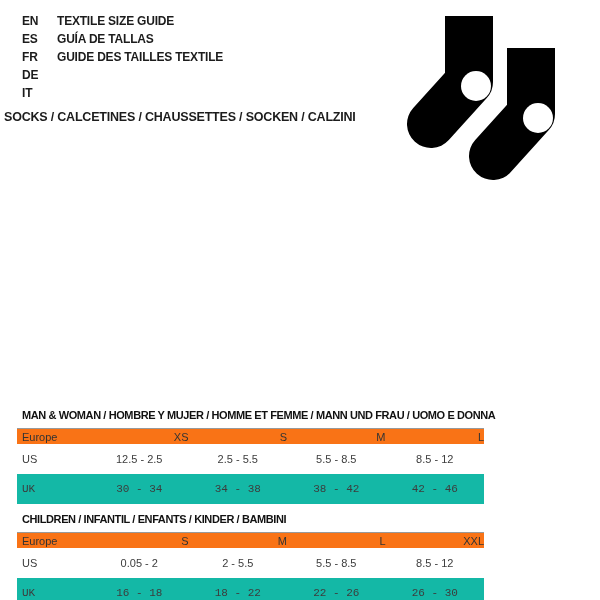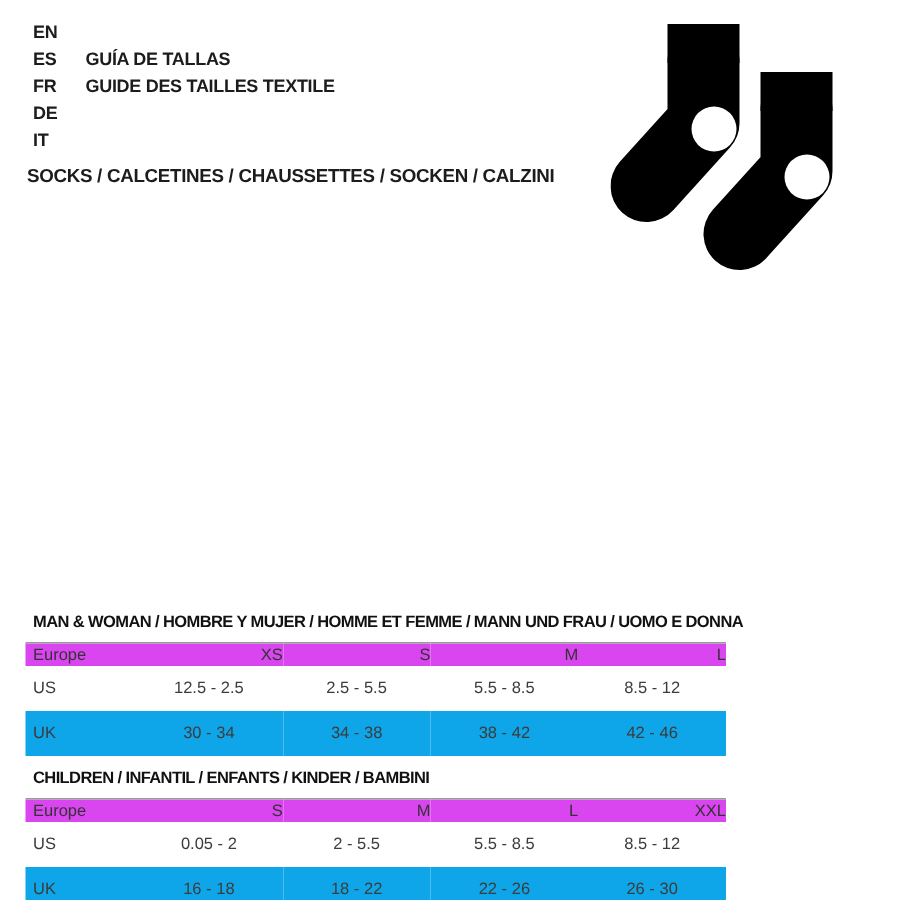--- a/index.html
+++ b/index.html
@@ -7,55 +7,56 @@
     position:relative;width:600px;height:600px;background:#ffffff;overflow:hidden;
     font-family:"Liberation Sans","DejaVu Sans",sans-serif;color:#1c1c1c;padding-left:12px;
   }
   
   .lang-block{position:absolute;left:22px;top:12px;}
   .lang-row{display:flex;height:18px;line-height:18px;}
   .lang-code{width:35px;font-weight:bold;font-size:12px;letter-spacing:-0.2px;}
   .lang-label{font-weight:bold;font-size:12px;letter-spacing:-0.2px;white-space:nowrap;}
   
   .category-heading{
-    position:absolute;left:18px;top:110px;font-size:12.5px;font-weight:bold;
+    position:absolute;left:4px;top:110px;font-size:12.5px;font-weight:bold;
     letter-spacing:-0.2px;white-space:nowrap;
   }
   
   .socks-icon{position:absolute;left:407px;top:16px;width:150px;height:166px;}
   
   .size-table-wrap{position:absolute;left:17px;width:467px;}
   .table1{top:406px;}
   .table2{top:510px;}
   .table-title{
     font-size:11px;font-weight:bold;letter-spacing:-0.4px;white-space:nowrap;
     margin:0 0 0 5px;height:22px;line-height:18px;color:#111;
   }
   table.size-table{
     width:467px;border-collapse:collapse;table-layout:fixed;
     font-size:11px;color:#3c3c3c;
   }
   table.size-table thead tr{
-    background:#d946ef;border-top:1px solid #999999;color:#333;
+    background:#f97316;border-top:1px solid #999999;color:#333;
   }
   table.size-table th{font-weight:normal;height:15px;padding:0;text-align:right;}
   table.size-table td{height:30px;padding:0;text-align:center;}
   table.size-table th.first,table.size-table td.first{text-align:left;padding-left:5px;}
-  table.size-table tbody tr.alt{background:#0ea5e9;}
+  table.size-table tbody tr.alt{background:#14b8a6;font-family:Liberation Mono, monospace;}
   col.c-region{width:73px;}
   col.c-size{width:98.5px;}
 </style>
 </head>
 <body>
 
 <div id="screen">
 
   <div class="lang-block">
     <div class="lang-row">
       <span class="lang-code">EN</span>
+      <span class="lang-label">TEXTILE SIZE GUIDE</span>
     </div>
     <div class="lang-row">
       <span class="lang-code">ES</span>
       <span class="lang-label">GUÍA DE TALLAS</span>
     </div>
     <div class="lang-row">
       <span class="lang-code">FR</span>
       <span class="lang-label">GUIDE DES TAILLES TEXTILE</span>
     </div>
     <div class="lang-row">

